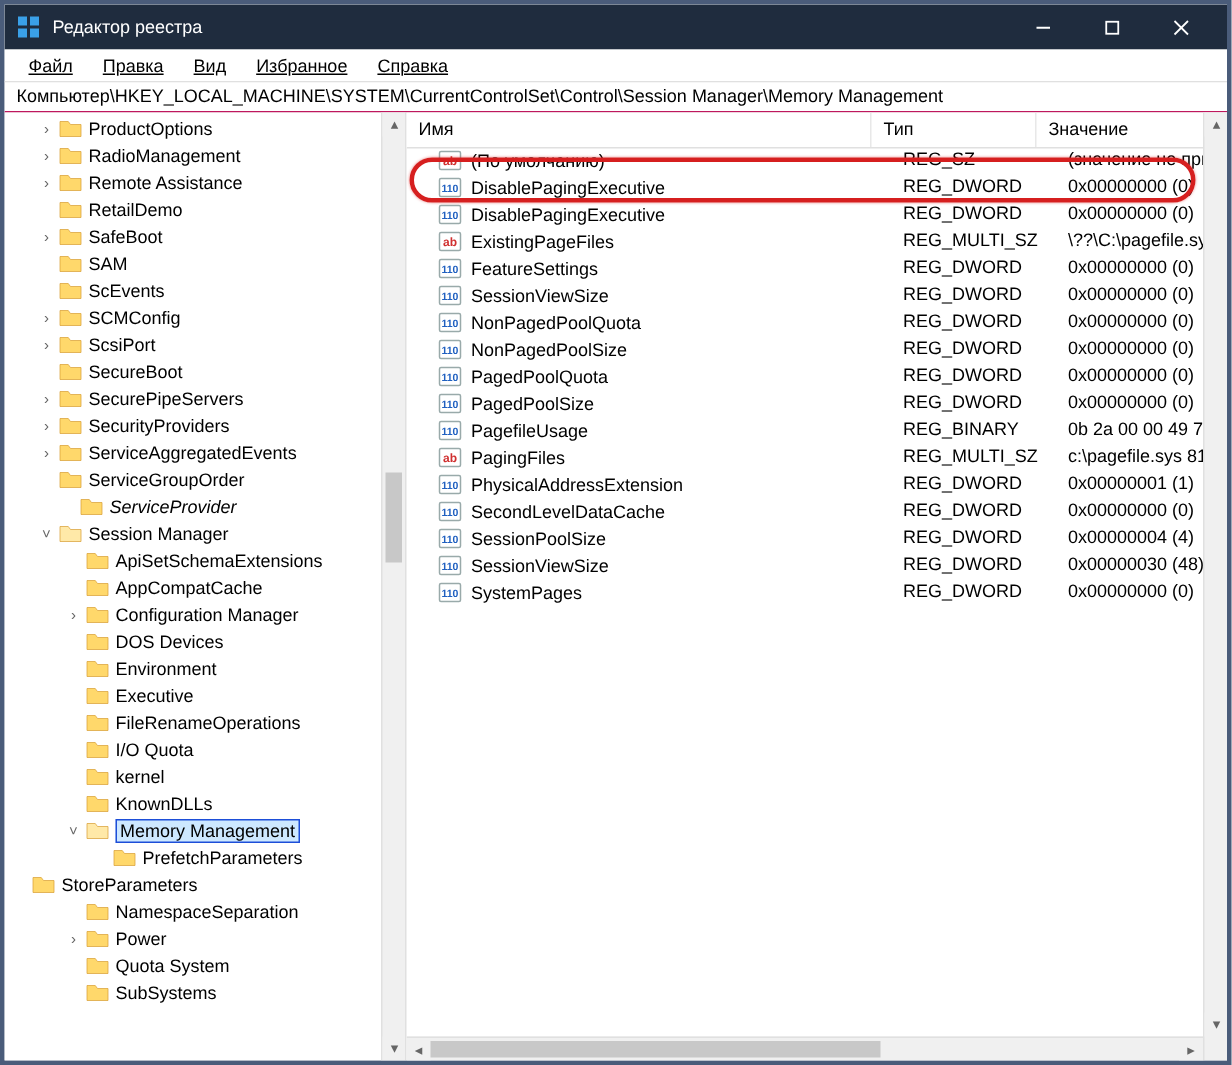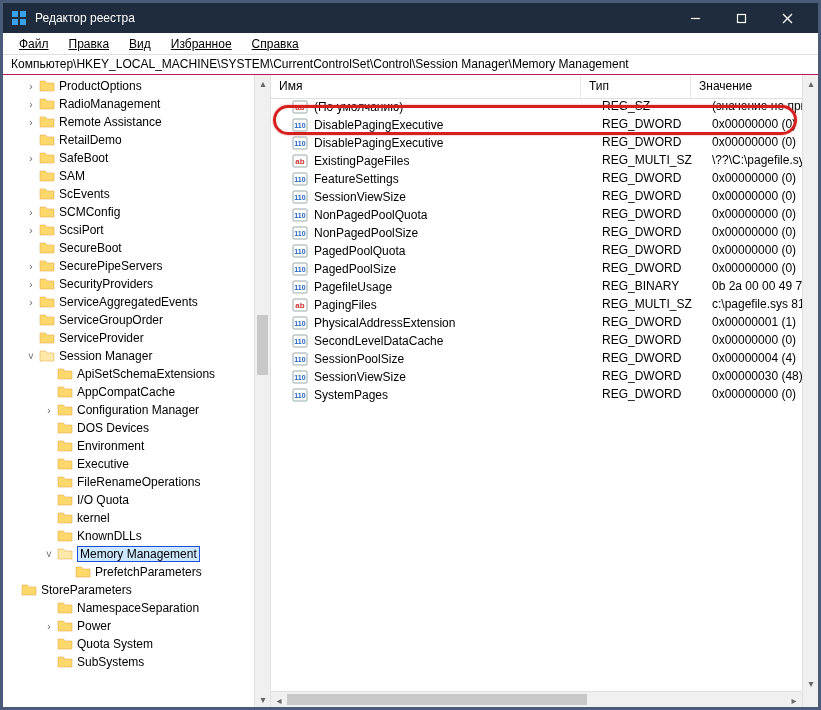--- a/index.html
+++ b/index.html
@@ -304,21 +304,21 @@
         </div>
         <div class="tree-row" style="padding-left: 22px;">
           <span class="twisty"></span>
           <span class="folder-icon">
             <svg viewBox="0 0 16 14">
               <path class="folder-svg-closed" d="M1 3 L1 12 L15 12 L15 4 L8 4 L6.5 2 L1 2 Z"></path>
             </svg>
           </span>
           <span class="label">ServiceGroupOrder</span>
         </div>
-        <div class="tree-row" style="padding-left: 22px;">
+        <div class="tree-row" style="padding-left: 36px; font-style: italic;">
           <span class="twisty"></span>
           <span class="folder-icon">
             <svg viewBox="0 0 16 14">
               <path class="folder-svg-closed" d="M1 3 L1 12 L15 12 L15 4 L8 4 L6.5 2 L1 2 Z"></path>
             </svg>
           </span>
           <span class="label">ServiceProvider</span>
         </div>
         <div class="tree-row" style="padding-left: 22px;">
           <span class="twisty">˅</span>

